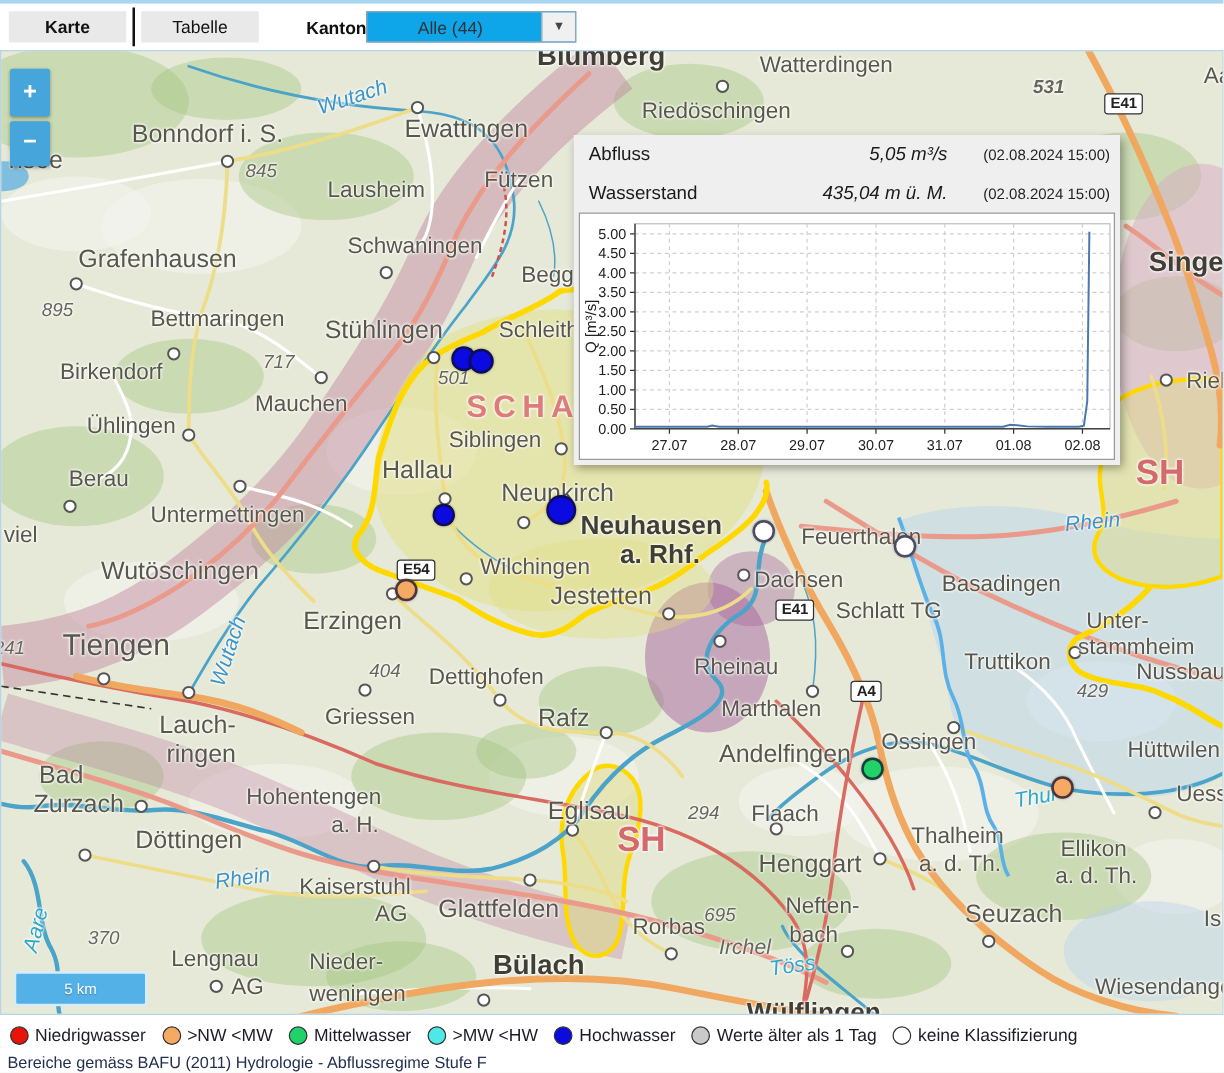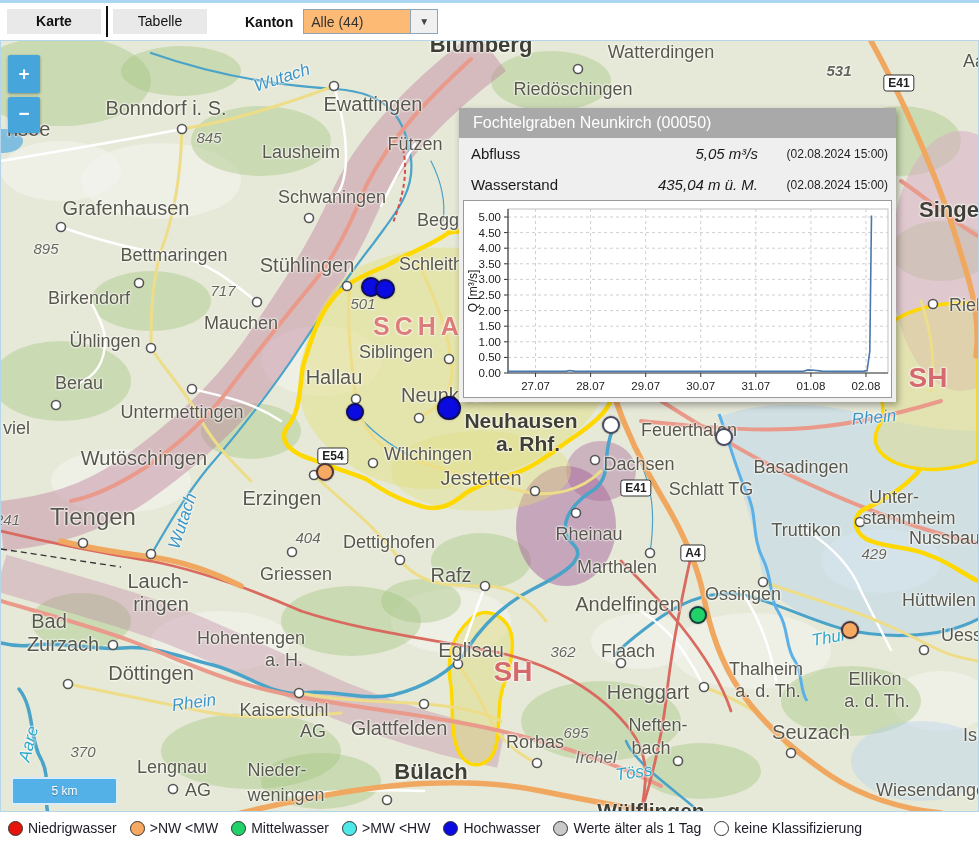--- a/index.html
+++ b/index.html
@@ -6,21 +6,21 @@
   .app{position:relative;width:979px;height:858px;overflow:hidden;background:#fff;}
   
   .topstrip{position:absolute;left:0;top:0;width:979px;height:3px;background:#a9d7f2;}
   .topbar{position:absolute;left:0;top:3px;width:979px;height:37px;background:#fff;display:flex;align-items:center;}
   .tab{height:25px;line-height:25px;background:#e9e9e9;text-align:center;font-size:14px;color:#111;cursor:pointer;}
   .tab.active{font-weight:bold;}
   .tab-karte{width:94px;margin-left:7px;}
   .tab-tabelle{width:94px;}
   .tab-divider{width:2px;height:31px;background:#111;margin:0 5px;}
   .kanton-label{font-weight:bold;font-size:14px;color:#111;margin-left:38px;}
-  .select{margin-left:10px;width:133px;height:23px;border:1px solid #90a4b4;background:#fdba74;display:flex;align-items:center;font-size:14px;color:#333;}
+  .select{width:133px;height:23px;border:1px solid #90a4b4;background:#0ea5e9;display:flex;align-items:center;font-size:14px;color:#333;padding-left:33px;}
   .select .val{flex:1;padding-left:7px;}
   .select .btn{width:26px;height:23px;background:#f0f0f0;border-left:1px solid #90a4b4;display:flex;align-items:center;justify-content:center;font-size:10px;color:#444;cursor:pointer;}
   
   .map{position:absolute;left:0;top:40px;width:979px;height:772px;border:1px solid #b5d6ea;box-sizing:border-box;background:#e7e9d8;overflow:hidden;}
   .map svg.base{position:absolute;left:0;top:0;}
   .lbl{position:absolute;white-space:nowrap;transform:translate(-50%,-50%);text-shadow:0 0 2px #fff,0 0 2px #fff,0 0 3px rgba(255,255,255,.9);pointer-events:none;z-index:5;}
   .lbl.al{transform:translate(0,-50%);}
   .lbl-t{font-size:18px;color:#58574b;}
   .lbl-tl{font-size:21px;color:#403f35;font-weight:bold;}
   .lbl-n{font-size:15px;font-style:italic;color:#66665c;}
@@ -282,21 +282,21 @@
         <span class="lbl lbl-sh" style="left: 927px; top: 337px;">SH</span>
         <span class="lbl lbl-sh" style="left: 512px; top: 631px;">SH</span>
         <span class="lbl lbl-t al" style="left: 948px; top: 264px;">Rielasingen</span>
         <span class="lbl lbl-tl al" style="left: 918px; top: 169px; font-size: 22px;">Singen</span>
         <span class="lbl lbl-t" style="left: 938px; top: 559px;">Hüttwilen</span>
         <span class="lbl lbl-t" style="left: 742px; top: 553px;">Ossingen</span>
         <span class="lbl lbl-rc" style="left: 828px; top: 597px; transform: translate(-50%, -50%) rotate(-10deg);">Thur</span>
         <span class="lbl lbl-t al" style="left: 940px; top: 594px;">Uesslingen</span>
         <span class="lbl lbl-t" style="left: 627px; top: 563px; font-size: 20px;">Andelfingen</span>
         <span class="lbl lbl-t" style="left: 627px; top: 610px;">Flaach</span>
-        <span class="lbl lbl-n" style="left: 562px; top: 610px;">362</span>
+        <span class="lbl lbl-n" style="left: 562px; top: 610px;">294</span>
         <span class="lbl lbl-t" style="left: 470px; top: 609px; font-size: 20px;">Eglisau</span>
         <span class="lbl lbl-t" style="left: 450px; top: 534px; font-size: 20px;">Rafz</span>
         <span class="lbl lbl-t" style="left: 388px; top: 501px;">Dettighofen</span>
         <span class="lbl lbl-t" style="left: 295px; top: 533px;">Griessen</span>
         <span class="lbl lbl-n" style="left: 307px; top: 496px;">404</span>
         <span class="lbl lbl-t" style="left: 281px; top: 457px; font-size: 20px;">Erzingen</span>
         <span class="lbl lbl-t" style="left: 427px; top: 413px;">Wilchingen</span>
         <span class="lbl lbl-t" style="left: 480px; top: 437px; font-size: 20px;">Jestetten</span>
         <span class="lbl lbl-t" style="left: 92px; top: 476px; font-size: 24px;">Tiengen</span>
         <span class="lbl lbl-r" style="left: 182px; top: 480px; transform: translate(-50%, -50%) rotate(-72deg);">Wutach</span>
@@ -351,21 +351,20 @@
         <div class="station" title="&gt;NW &lt;MW" style="left: 324px; top: 431px; width: 18px; height: 18px; background: rgb(245, 169, 99);"></div>
         <div class="station" title="&gt;NW &lt;MW" style="left: 849px; top: 589px; width: 18px; height: 18px; background: rgb(245, 169, 99);"></div>
         <div class="station" title="Mittelwasser" style="left: 697px; top: 574px; width: 18px; height: 18px; background: rgb(33, 210, 105);"></div>
       </div>
 
     <div class="zoombtn zoom-in">+</div>
     <div class="zoombtn zoom-out">−</div>
     <div class="scalebar">5 km</div>
 
     <div class="popup">
-      <div class="popup-header">Fochtelgraben Neunkirch (00050)</div>
       <div id="popup-rows">
           <div class="prow">
             <span class="pl">Abfluss</span>
             <span class="pv">5,05 m³/s</span>
             <span class="pt">(02.08.2024 15:00)</span>
           </div>
           <div class="prow">
             <span class="pl">Wasserstand</span>
             <span class="pv">435,04 m ü. M.</span>
             <span class="pt">(02.08.2024 15:00)</span>
@@ -460,14 +459,15 @@
         </span>
         <span class="leg-item">
           <span class="leg-dot" style="background: rgb(201, 201, 201);"></span>
           <span class="leg-lbl">Werte älter als 1 Tag</span>
         </span>
         <span class="leg-item">
           <span class="leg-dot" style="background: rgb(255, 255, 255);"></span>
           <span class="leg-lbl">keine Klassifizierung</span>
         </span>
       </div>
+    <div class="leg-source">Bereiche gemäss BAFU (2011) Hydrologie - Abflussregime Stufe F</div>
   </div>
 </div>
 
 </body></html>

